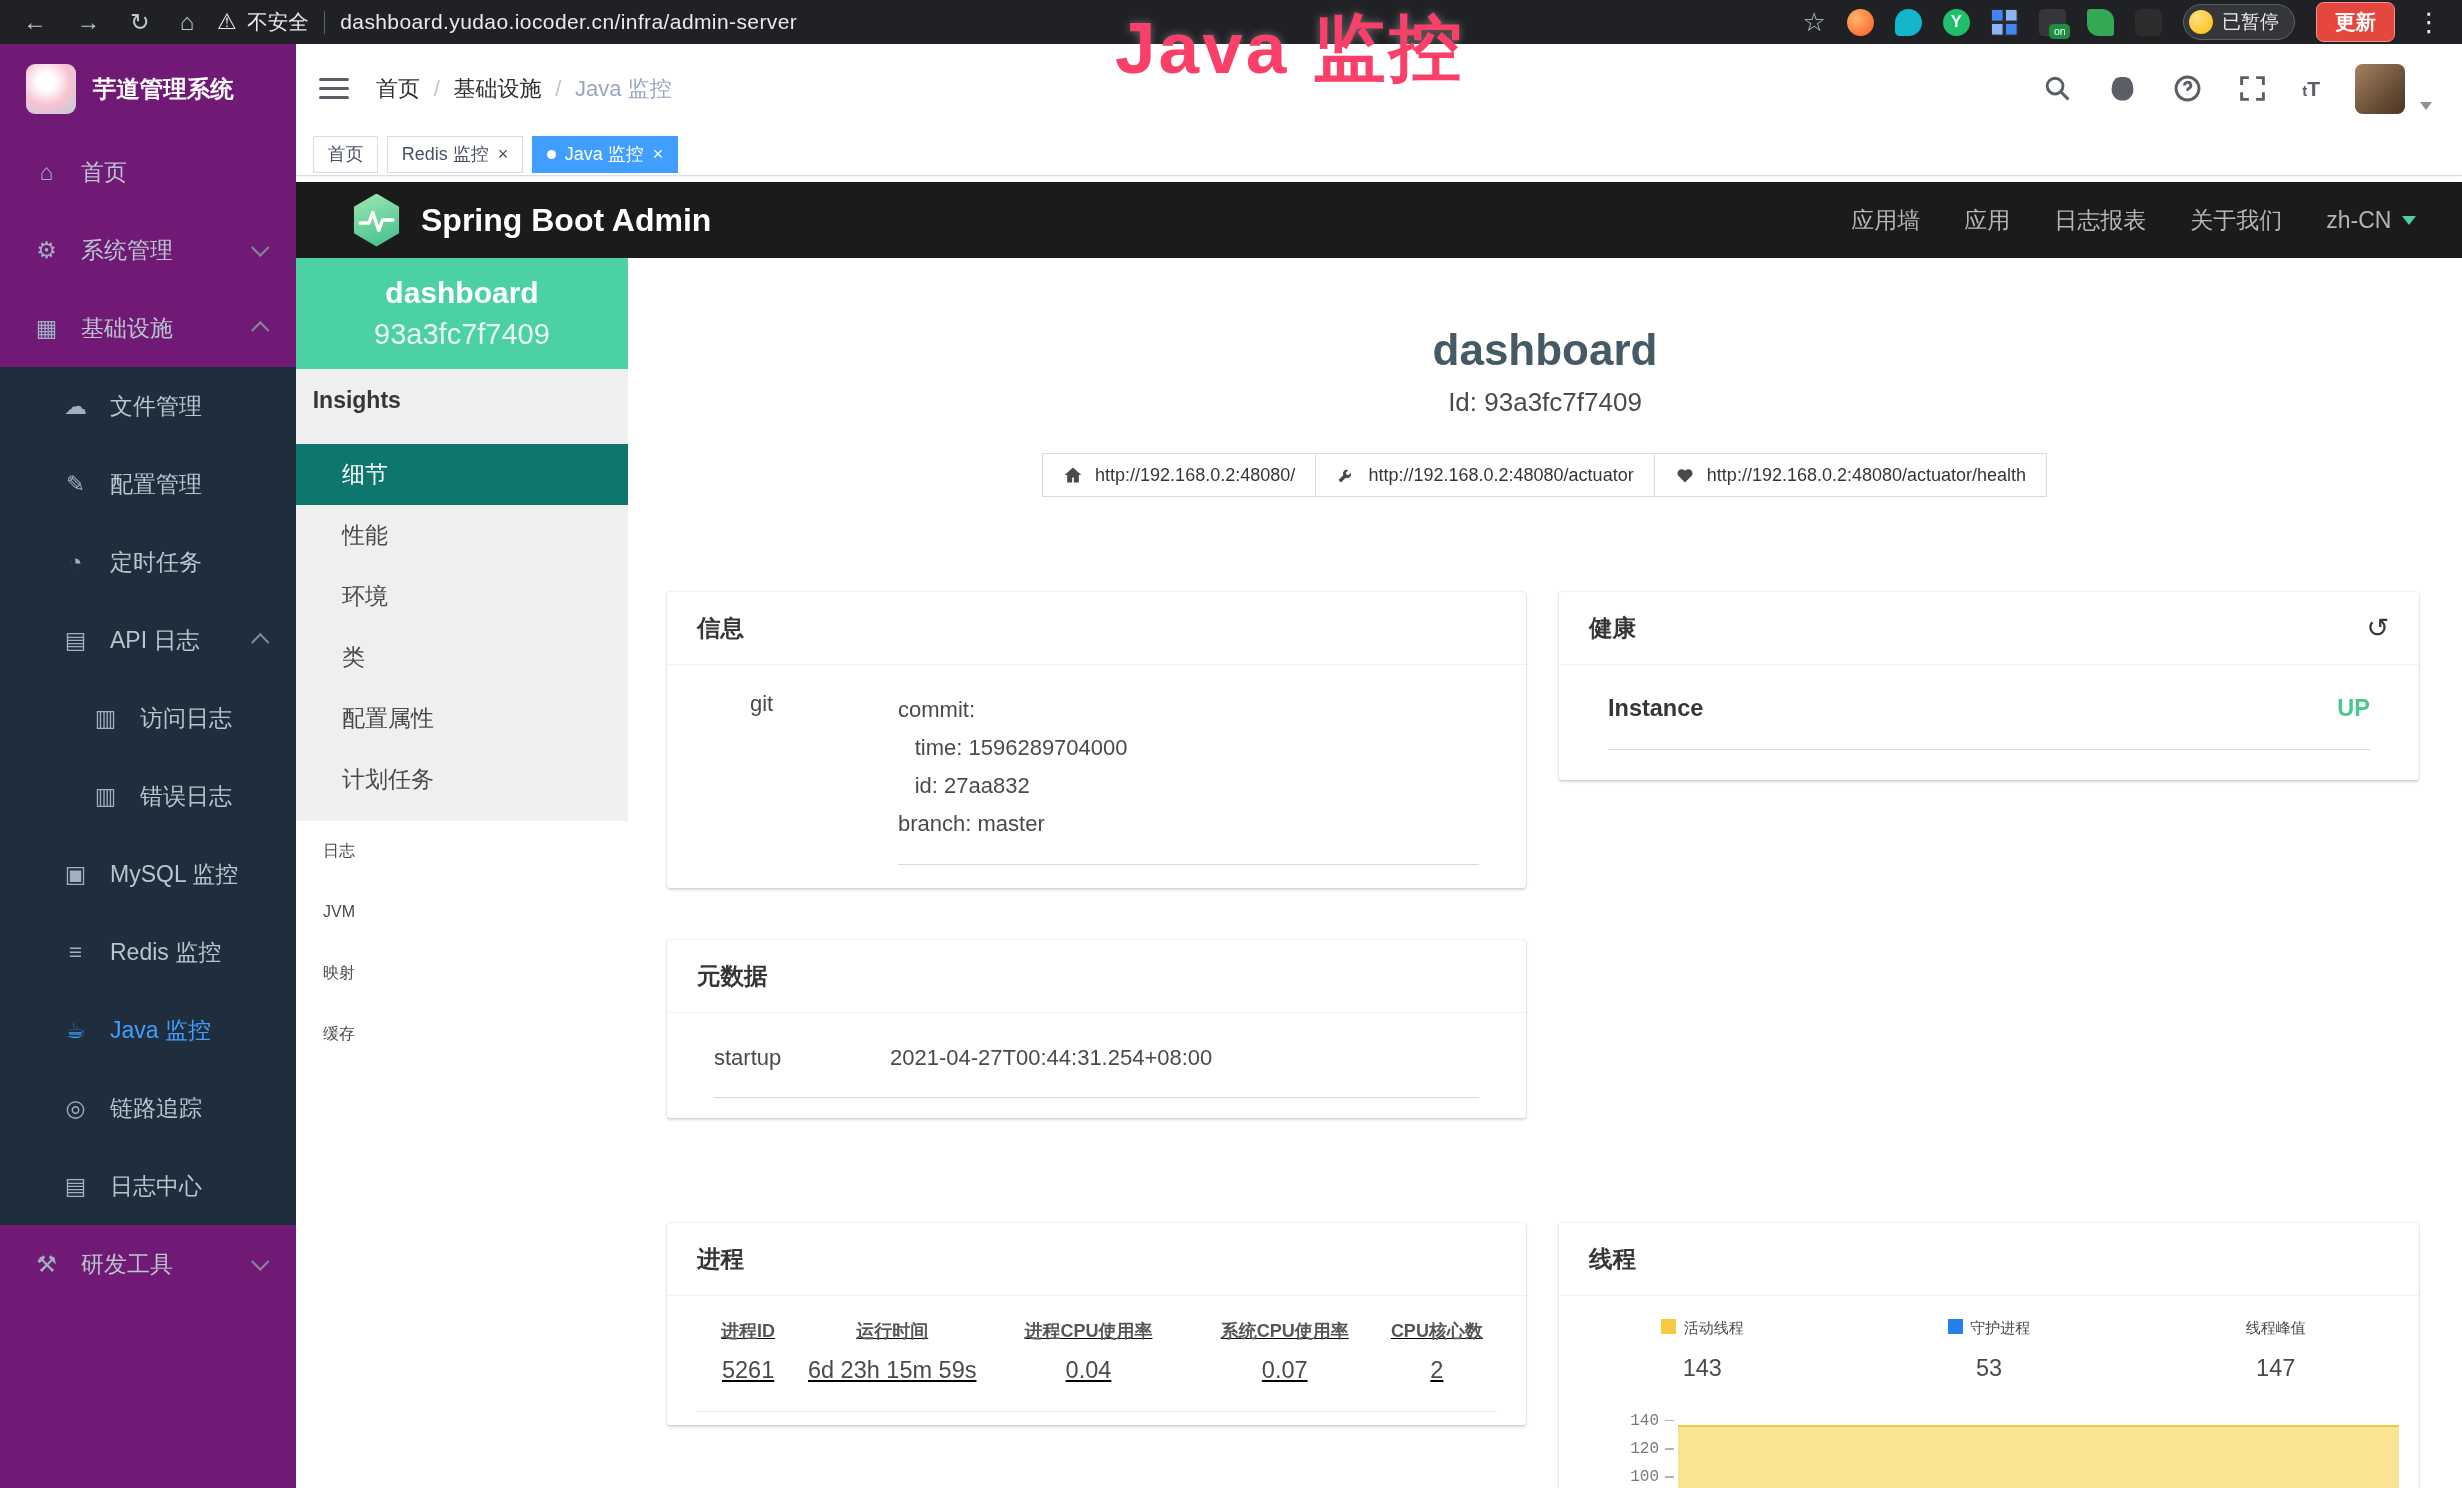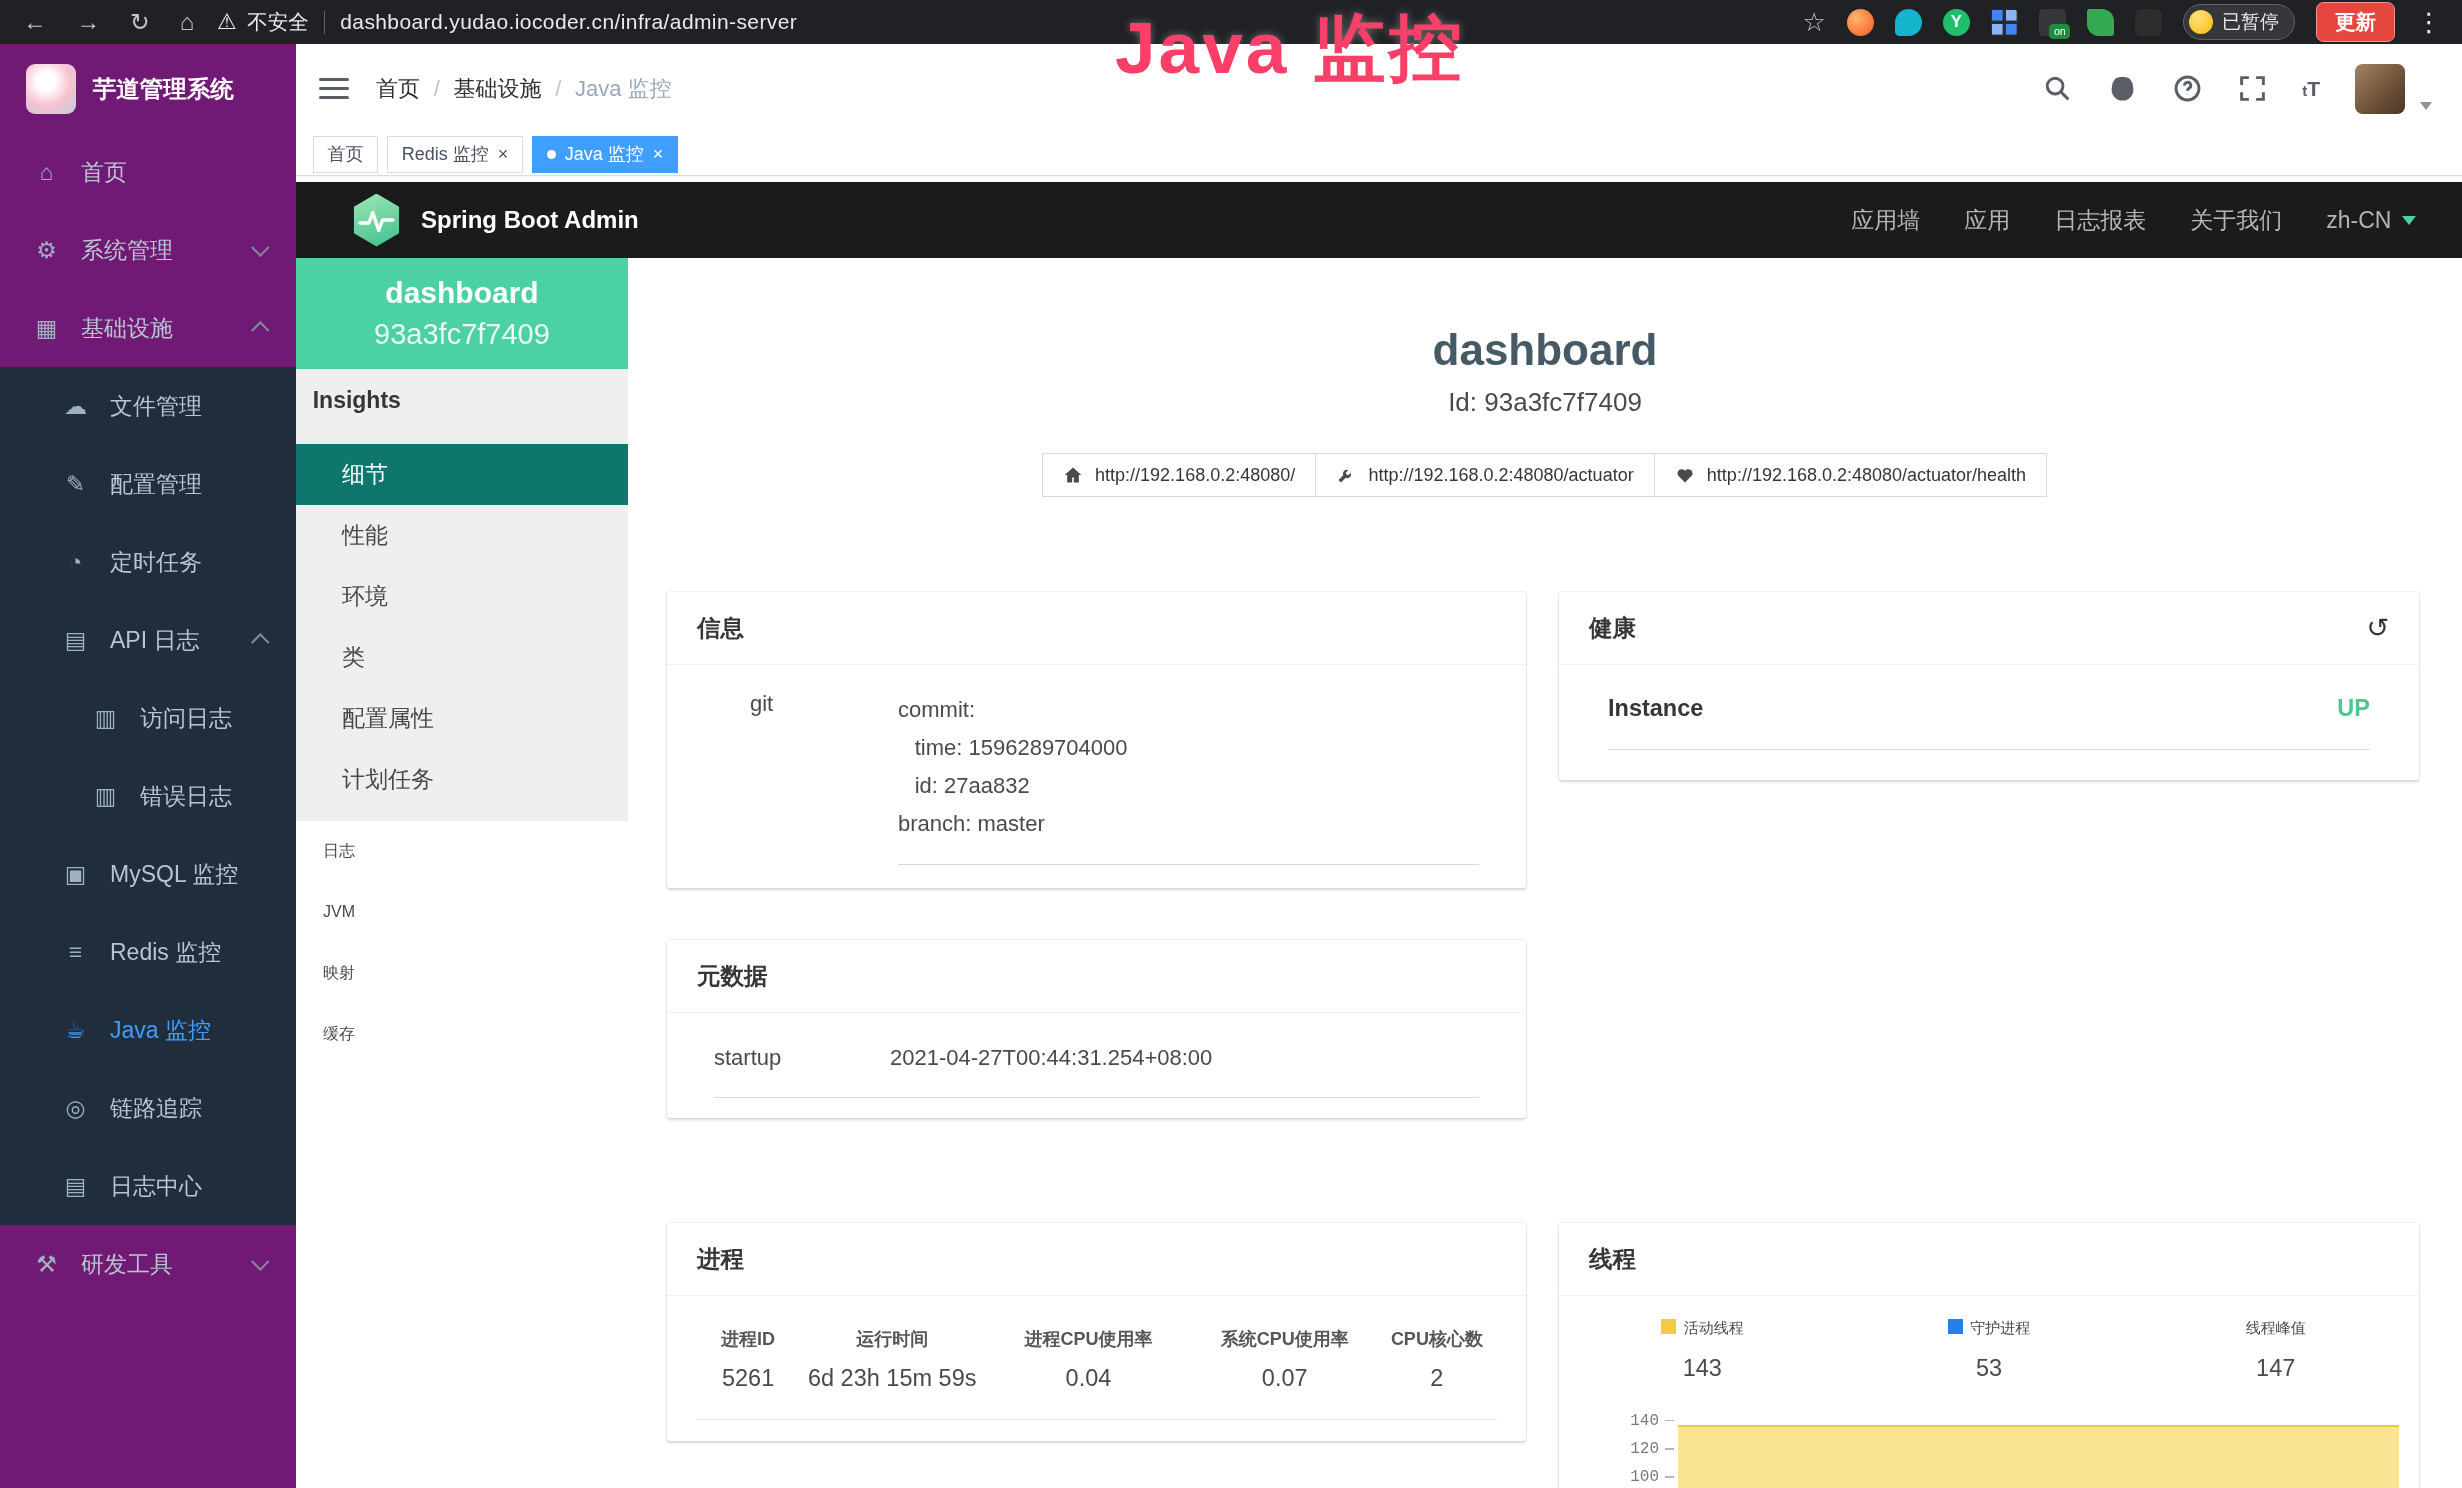--- a/index.html
+++ b/index.html
@@ -87,21 +87,21 @@
   .tag{display:inline-flex;align-items:center;gap:9px;height:35px;padding:0 13.7px;
      border:0.8px solid #d8dce5;background:#fff;color:#495060;font-size:18px;cursor:pointer;}
   .tag .close{font-size:18px;line-height:1;cursor:pointer;}
   .tag.active{background:#409eff;border-color:#409eff;color:#fff;}
   .tag .dot{width:9px;height:9px;border-radius:50%;background:#fff;}
 
   
   .sba{position:absolute;left:296px;top:176px;right:0;bottom:0;background:#fff;}
   .sba-nav{position:absolute;left:0;top:6px;right:0;height:76px;background:#1b1b1b;
      display:flex;align-items:center;color:#b5b5b5;padding:0 46px 0 56px;box-sizing:border-box;}
-  .brand{display:flex;align-items:center;gap:20px;color:#fff;font-weight:bold;font-size:24px;cursor:pointer;}
+  .brand{display:flex;align-items:center;gap:20px;color:#fff;font-weight:bold;font-size:32px;cursor:pointer;}
   .hexlogo{width:49px;height:53px;clip-path:polygon(50% 0,96% 25%,96% 75%,50% 100%,4% 75%,4% 25%);
      background:linear-gradient(160deg,#9fe8b4,#3dbe8b);display:flex;align-items:center;justify-content:center;}
   .hexlogo svg{width:39px;height:30px;fill:none;stroke:#fff;stroke-width:4.5;stroke-linejoin:round;stroke-linecap:round;}
   .sba-links{margin-left:auto;display:flex;align-items:center;gap:44px;font-size:23px;}
   .sba-links span{cursor:pointer;}
   .locale{display:flex;align-items:center;gap:10.6px;}
   .caret-green{width:0;height:0;border-left:7.6px solid transparent;border-right:7.6px solid transparent;
      border-top:9px solid #4bd1a2;}
 
   .sba-side{position:absolute;left:0;top:82px;width:332px;bottom:0;background:#fff;}
@@ -142,21 +142,21 @@
      border-bottom:0.8px solid #dbdbdb;padding-bottom:27px;}
   .hrow .k{font-size:23.5px;font-weight:bold;color:#363636;}
   .hrow .status{font-size:23.5px;font-weight:bold;color:#48c78e;}
 
   .card-meta{left:39px;top:682px;width:859px;padding-bottom:20px;}
   .mrow{display:flex;margin:32px 47px 0;border-bottom:0.8px solid #dbdbdb;padding-bottom:26px;}
   .mrow .k{width:176px;font-size:22px;color:#4a4a4a;flex:0 0 auto;}
   .mrow .v{font-size:22px;color:#4a4a4a;}
 
   .card-proc{left:39px;top:965px;width:859px;padding-bottom:13.7px;}
-  .proc{display:flex;margin:8px 29px;padding:23px 0 27px;border-bottom:0.8px solid #e8e8e8;}
+  .proc{display:flex;margin:0 29px;padding:23px 0 27px;border-bottom:0.8px solid #e8e8e8;text-decoration:underline;}
   .pcol{text-align:center;}
   .pcol .ph{font-size:18px;font-weight:bold;color:#565656;}
   .pcol .pv{font-size:23.5px;color:#4a4a4a;margin-top:13.7px;}
   .c0{width:13%;} .c1{width:23%;} .c2{width:26%;} .c3{width:23%;} .c4{width:15%;}
 
   .card-threads{left:931px;top:965px;width:860px;height:758px;}
   .th-legend{display:flex;margin-top:23px;}
   .th-col{flex:1;text-align:center;}
   .th-lab{display:inline-flex;align-items:flex-start;gap:7.6px;font-size:15px;color:#4a4a4a;}
   .sq{width:15px;height:15px;display:inline-block;}

